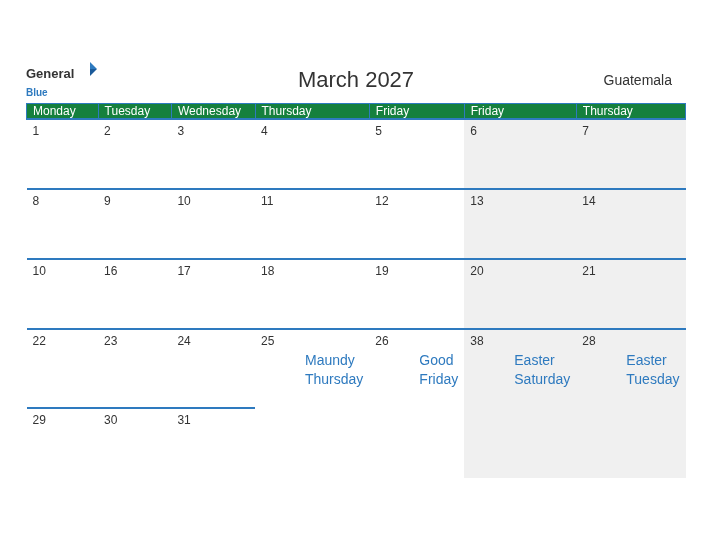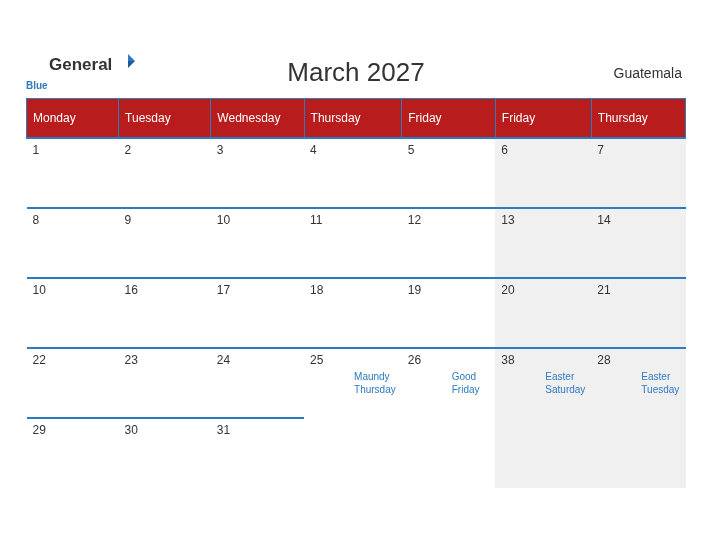--- a/index.html
+++ b/index.html
@@ -24,59 +24,58 @@
       position: relative;
       margin-bottom: 10px;
     }
     .logo {
       position: absolute;
       left: 0;
       display: flex;
       align-items: center;
     }
     .logo-text-general {
-      font-size: 17px;
+      font-size: 13px;
       font-weight: bold;
       color: #333;
       line-height: 1.2;
-      margin-left: 23px;
     }
     .logo-text-blue {
       font-size: 10px;
       font-weight: bold;
       color: #2e7abf;
       line-height: 1.2;
     }
     .logo-icon {
       width: 18px;
       height: 18px;
       margin-left: 2px;
     }
     .title {
-      font-size: 26px;
+      font-size: 22px;
       color: #333;
       font-weight: normal;
       text-align: center;
     }
     .country {
       position: absolute;
-      right: 4px;
+      right: 14px;
       font-size: 14px;
       color: #333;
     }
     .calendar-table {
       width: 100%;
       border-collapse: collapse;
     }
     .calendar-table thead tr th {
-      background: #b91c1c;
+      background: #15803d;
       color: #fff;
       font-size: 12px;
       font-weight: normal;
-      padding: 12px 6px;
+      padding: 0 6px;
       text-align: left;
       border: 1px solid #2e7abf;
     }
     .calendar-table tbody tr td {
       width: calc(100% / 7);
       vertical-align: top;
       padding: 4px 6px 20px;
       font-size: 12px;
       color: #333;
       border-top: 2px solid #2e7abf;
@@ -90,21 +89,21 @@
       border-top: none;
     }
     .day-number {
       display: block;
       font-size: 12px;
       color: #333;
       margin-bottom: 3px;
     }
     .holiday {
       display: block;
-      font-size: 10px;
+      font-size: 14px;
       color: #2e7abf;
       line-height: 1.3;
       padding-left: 44px;
     }
     .calendar-table tbody tr td:nth-child(6),
     .calendar-table tbody tr td:nth-child(7) {
       background: #f0f0f0;
     }
     .week-row td {
       background: #fff;

